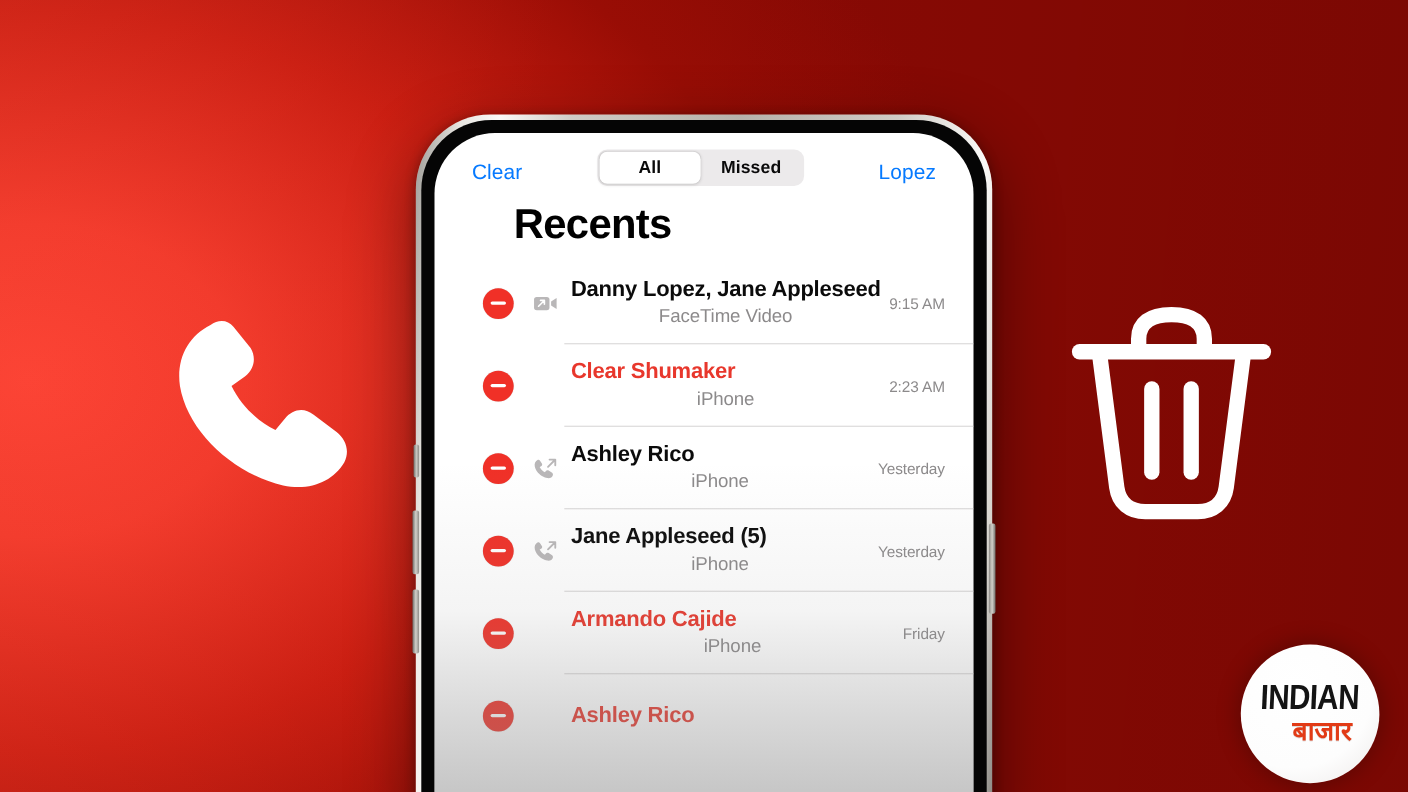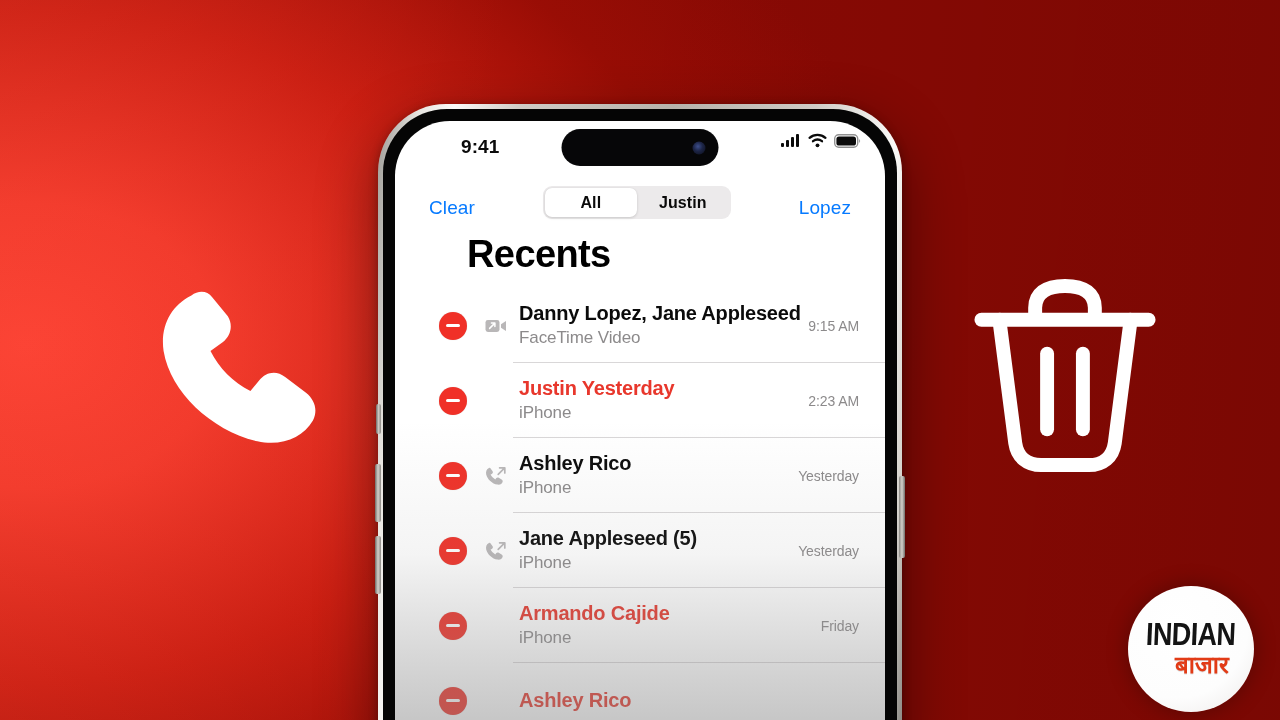--- a/index.html
+++ b/index.html
@@ -166,21 +166,21 @@
     display:flex; align-items:center; justify-content:center;
   }
   .row-text { flex:1 1 auto; margin-left:10px; min-width:0; }
   .row-name {
     font-size:20px; font-weight:bold; color:#0b0b0b;
     letter-spacing:-0.2px; white-space:nowrap; line-height:1.18;
   }
   .row-name.missed { color:#e8372c; }
   .row-sub {
     font-size:17px; color:#8c8a8b; letter-spacing:-0.1px;
-    line-height:1.3; margin-top:1px;
+    line-height:1.3; margin-top:1px;text-align:center;
   }
   .row-time {
     flex:0 0 auto; font-size:14px; color:#8c8a8b;
     letter-spacing:-0.1px; white-space:nowrap; padding-left:8px;
   }
 
   
   #fade {
     position:absolute; left:0; right:0; top:300px; bottom:0;
     pointer-events:none;
@@ -218,52 +218,26 @@
 
 <div id="device">
   <div class="side-btn" id="btn-silent"></div>
   <div class="side-btn" id="btn-volup"></div>
   <div class="side-btn" id="btn-voldown"></div>
   <div class="side-btn" id="btn-power"></div>
 
   <div id="bezel">
     <div id="screen">
 
-      <div id="statusbar">
-        <div id="sb-time">9:41</div>
-
-        <div id="dynamic-island">
-          <div id="di-lens"></div>
-        </div>
-
-        <div id="sb-right">
-          <svg width="20" height="15" viewBox="0 0 20 15">
-            <rect x="0" y="10" width="3" height="4" rx="1" fill="#0b0b0b"></rect>
-            <rect x="5" y="7" width="3" height="7" rx="1" fill="#0b0b0b"></rect>
-            <rect x="10" y="4" width="3" height="10" rx="1" fill="#0b0b0b"></rect>
-            <rect x="15" y="1" width="3" height="13" rx="1" fill="#0b0b0b"></rect>
-          </svg>
-          <svg width="19" height="15" viewBox="0 0 19 15">
-            <path d="M1.6 4.8 A12 12 0 0 1 17.4 4.8" stroke="#0b0b0b" stroke-width="2.3" fill="none" stroke-linecap="round"></path>
-            <path d="M5 8.2 A7.4 7.4 0 0 1 14 8.2" stroke="#0b0b0b" stroke-width="2.3" fill="none" stroke-linecap="round"></path>
-            <circle cx="9.5" cy="12.3" r="1.9" fill="#0b0b0b"></circle>
-          </svg>
-          <svg width="27" height="14" viewBox="0 0 27 14">
-            <rect x="0.7" y="0.7" width="23" height="12.6" rx="4" fill="none" stroke="#0b0b0b" stroke-width="1.4" opacity="0.45"></rect>
-            <rect x="2.4" y="2.4" width="19.6" height="9.2" rx="2.6" fill="#0b0b0b"></rect>
-            <path d="M25.2 5 L25.2 9 A2.6 2.6 0 0 0 25.2 5 Z" fill="#0b0b0b" opacity="0.45"></path>
-          </svg>
-        </div>
-      </div>
 
       <div id="navbar">
         <div class="nav-action">Clear</div>
         <div id="segmented">
           <div class="seg active">All</div>
-          <div class="seg">Justin</div>
+          <div class="seg">Missed</div>
         </div>
         <div class="nav-action">Lopez</div>
       </div>
 
       <div id="title">Recents</div>
 
       <div id="list">
 
         <div class="row">
           <div class="minus-btn">
@@ -283,21 +257,21 @@
           <div class="row-time">9:15 AM</div>
           <div class="row-sep"></div>
         </div>
 
         <div class="row">
           <div class="minus-btn">
               <div class="minus-bar"></div>
             </div>
           <div class="call-icon"></div>
           <div class="row-text">
-            <div class="row-name missed">Justin Yesterday</div>
+            <div class="row-name missed">Clear Shumaker</div>
             <div class="row-sub">iPhone</div>
           </div>
           <div class="row-time">2:23 AM</div>
           <div class="row-sep"></div>
         </div>
 
         <div class="row">
           <div class="minus-btn">
               <div class="minus-bar"></div>
             </div>

